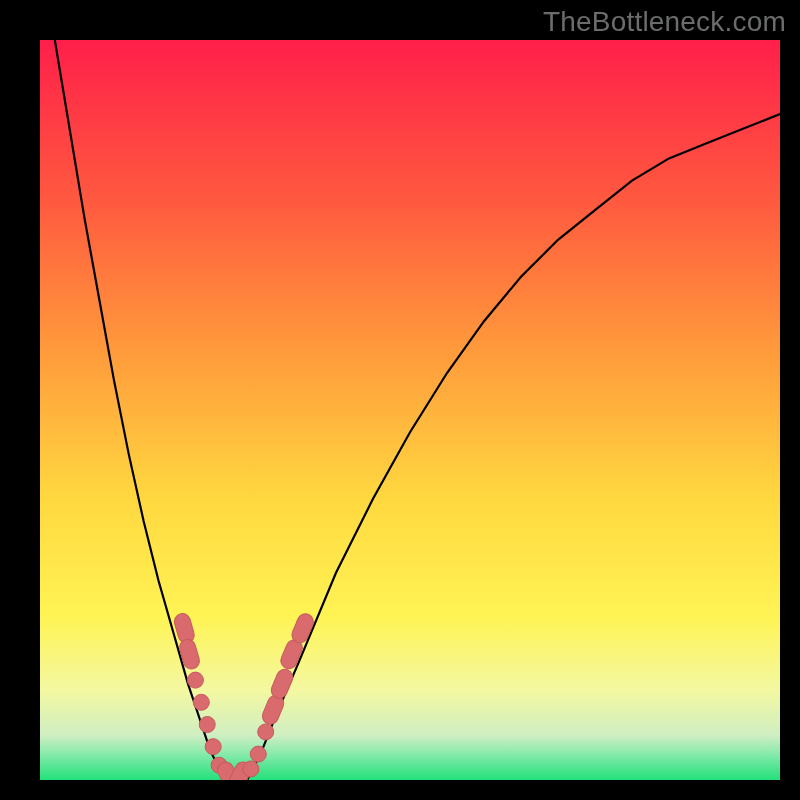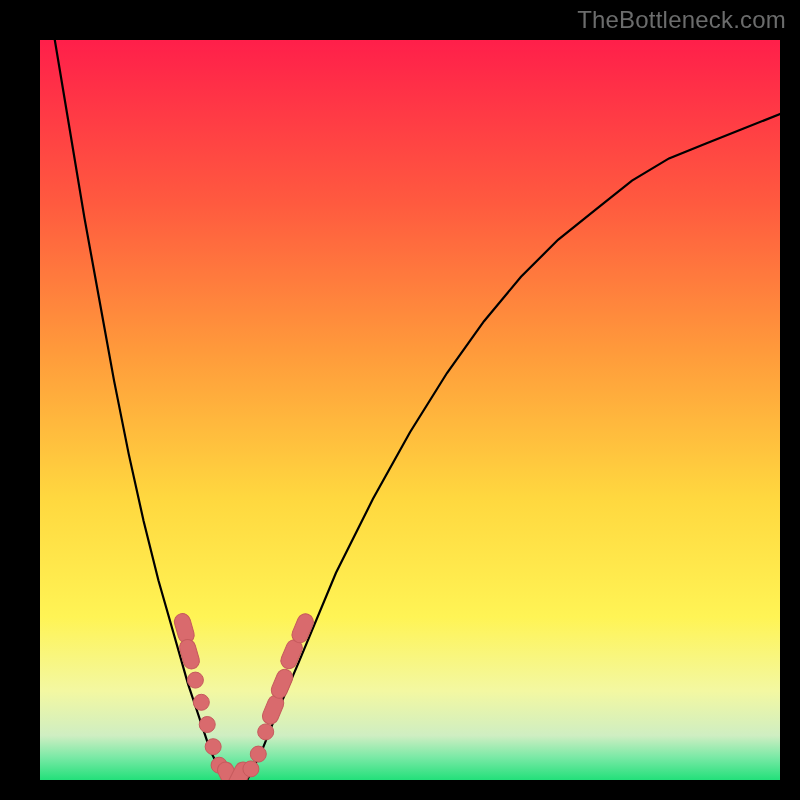--- a/index.html
+++ b/index.html
@@ -31,21 +31,21 @@
     position: absolute;
     left: 0;
     top: 0;
     width: 100%;
     height: 100%;
   }
   .watermark {
     position: absolute;
     top: 6px;
     right: 14px;
-    font-size: 24px;
+    font-size: 28px;
     font-weight: 500;
     color: #6b6c6c;
     letter-spacing: 0.2px;
   }
   svg.curves {
     position: absolute;
     left: 0;
     top: 0;
     width: 740px;
     height: 740px;

